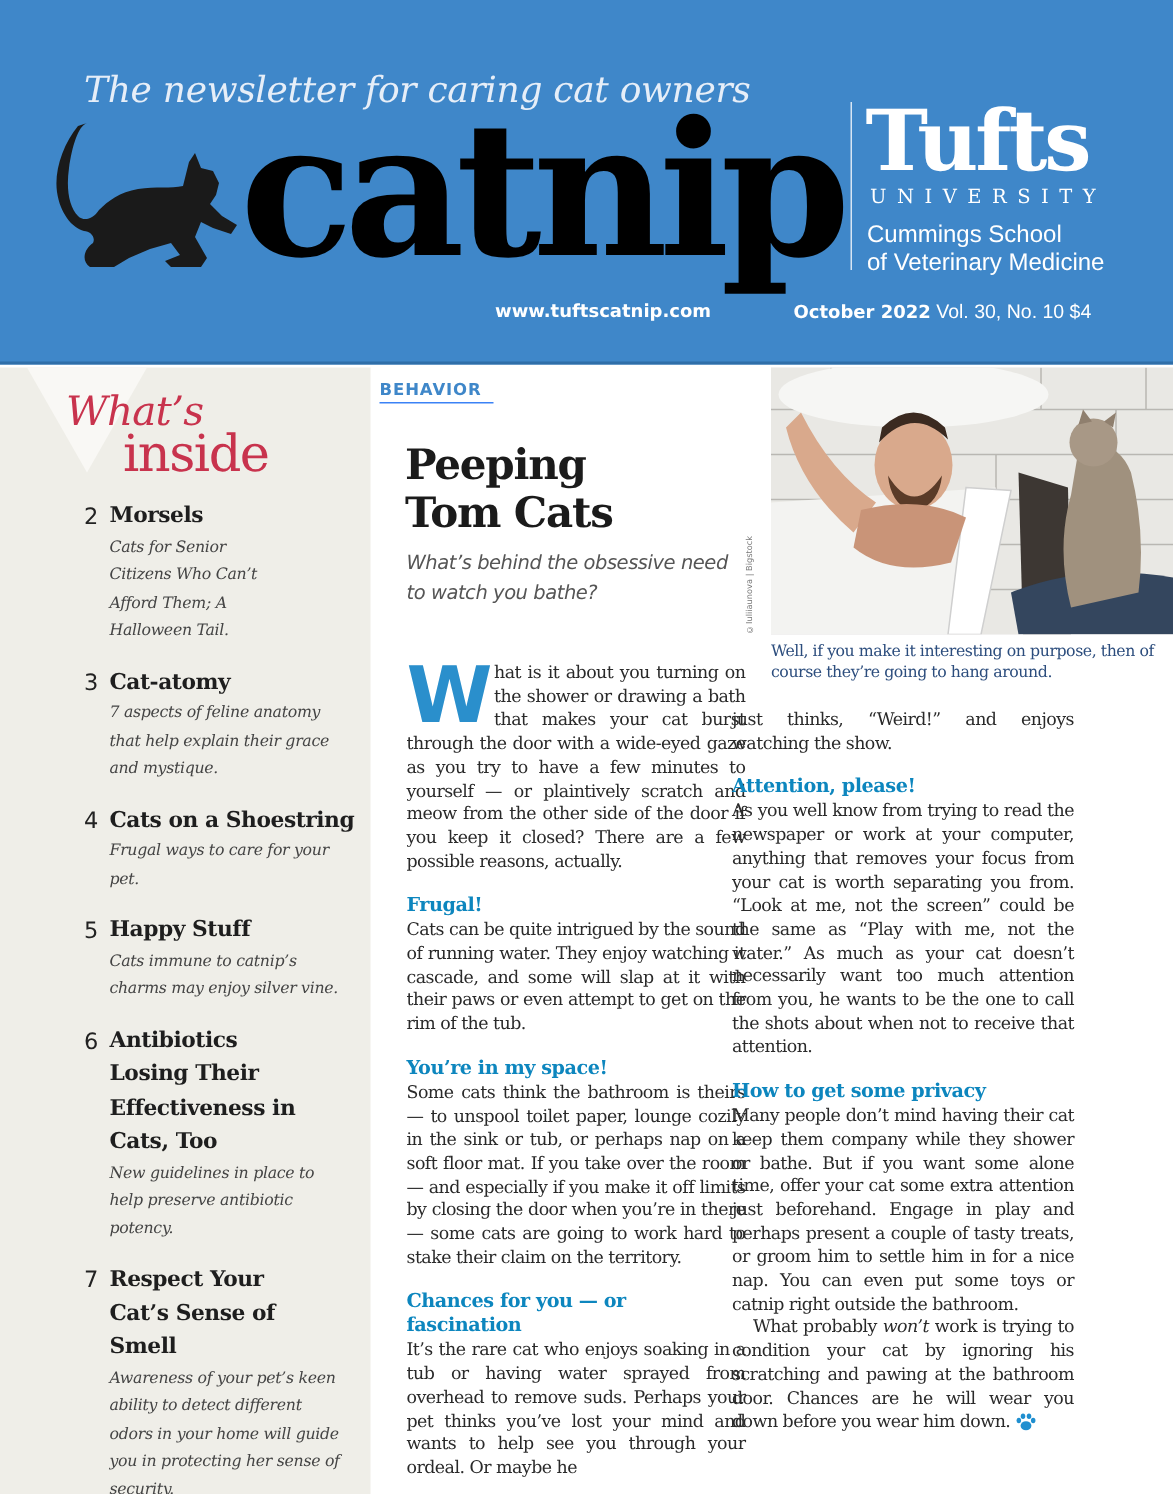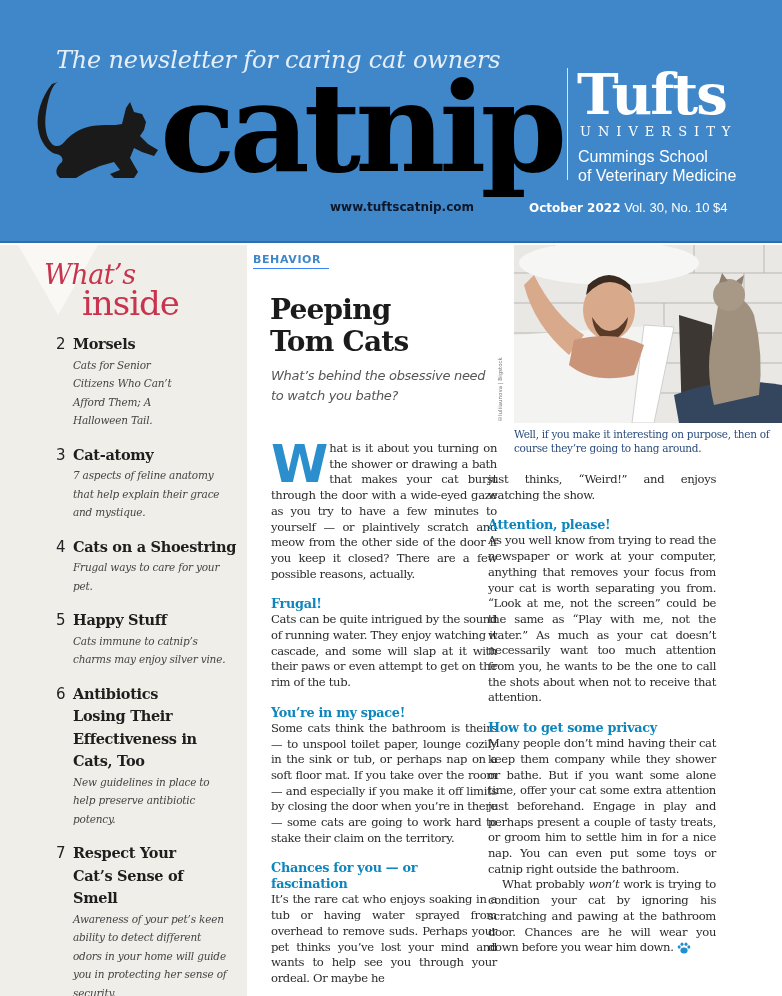--- a/index.html
+++ b/index.html
@@ -8,21 +8,21 @@
 
   
   .masthead { position: absolute; left: 0; top: 0; width: 782px; height: 243px; background: #3f87c9; border-bottom: 2px solid #2f6ea8; }
   .tagline { position: absolute; left: 56px; top: 46px; font-family: "DejaVu Serif", serif; font-style: italic; font-size: 24px; color: #e6eef8; letter-spacing: -0.2px; }
   .cat-silhouette { position: absolute; left: 30px; top: 78px; width: 140px; height: 110px; }
   .logo-word { position: absolute; left: 160px; top: 66px; font-family: "DejaVu Serif", serif; font-weight: bold; font-size: 124px; line-height: 1; color: #000000; letter-spacing: -6px; }
   .divider-v { position: absolute; left: 567px; top: 68px; width: 1px; height: 112px; background: #d8e6f4; }
   .tufts-word { position: absolute; left: 577px; top: 66px; font-family: "DejaVu Serif", serif; font-weight: bold; font-size: 56px; line-height: 1; color: #ffffff; letter-spacing: -2px; }
   .university { position: absolute; left: 580px; top: 124px; font-family: "DejaVu Serif", serif; font-size: 13px; letter-spacing: 7px; color: #ffffff; }
   .school { position: absolute; left: 578px; top: 147px; font-family: "Liberation Sans", sans-serif; font-size: 16px; line-height: 19px; color: #ffffff; }
-  .site-url { position: absolute; left: 330px; top: 200px; font-family: "DejaVu Sans", sans-serif; font-weight: bold; font-size: 12px; color: #0f172a; }
+  .site-url { position: absolute; left: 330px; top: 200px; font-family: "DejaVu Sans", sans-serif; font-weight: bold; font-size: 12px; color: #ffffff; }
   .issue { position: absolute; left: 529px; top: 200px; font-family: "Liberation Sans", sans-serif; font-size: 13px; color: #ffffff; }
   .issue b { font-family: "DejaVu Sans", sans-serif; font-size: 12px; }
 
   
   .sidebar { position: absolute; left: 0; top: 245px; width: 247px; height: 751px; background: #efeee8; overflow: hidden; }
   .sidebar-tri { position: absolute; left: 18px; top: 0; width: 0; height: 0; border-left: 40px solid transparent; border-right: 40px solid transparent; border-top: 70px solid #f9f8f5; }
   .whats { position: absolute; left: 44px; top: 14px; font-family: "DejaVu Serif", serif; font-style: italic; font-size: 27px; color: #c8334d; letter-spacing: -0.5px; }
   .inside { position: absolute; left: 82px; top: 38px; font-family: "DejaVu Serif", serif; font-size: 34px; color: #c8334d; letter-spacing: -1px; }
   .toc { position: absolute; left: 56px; top: 88px; width: 186px; }
   .toc-item { display: flex; margin-bottom: 14px; }

